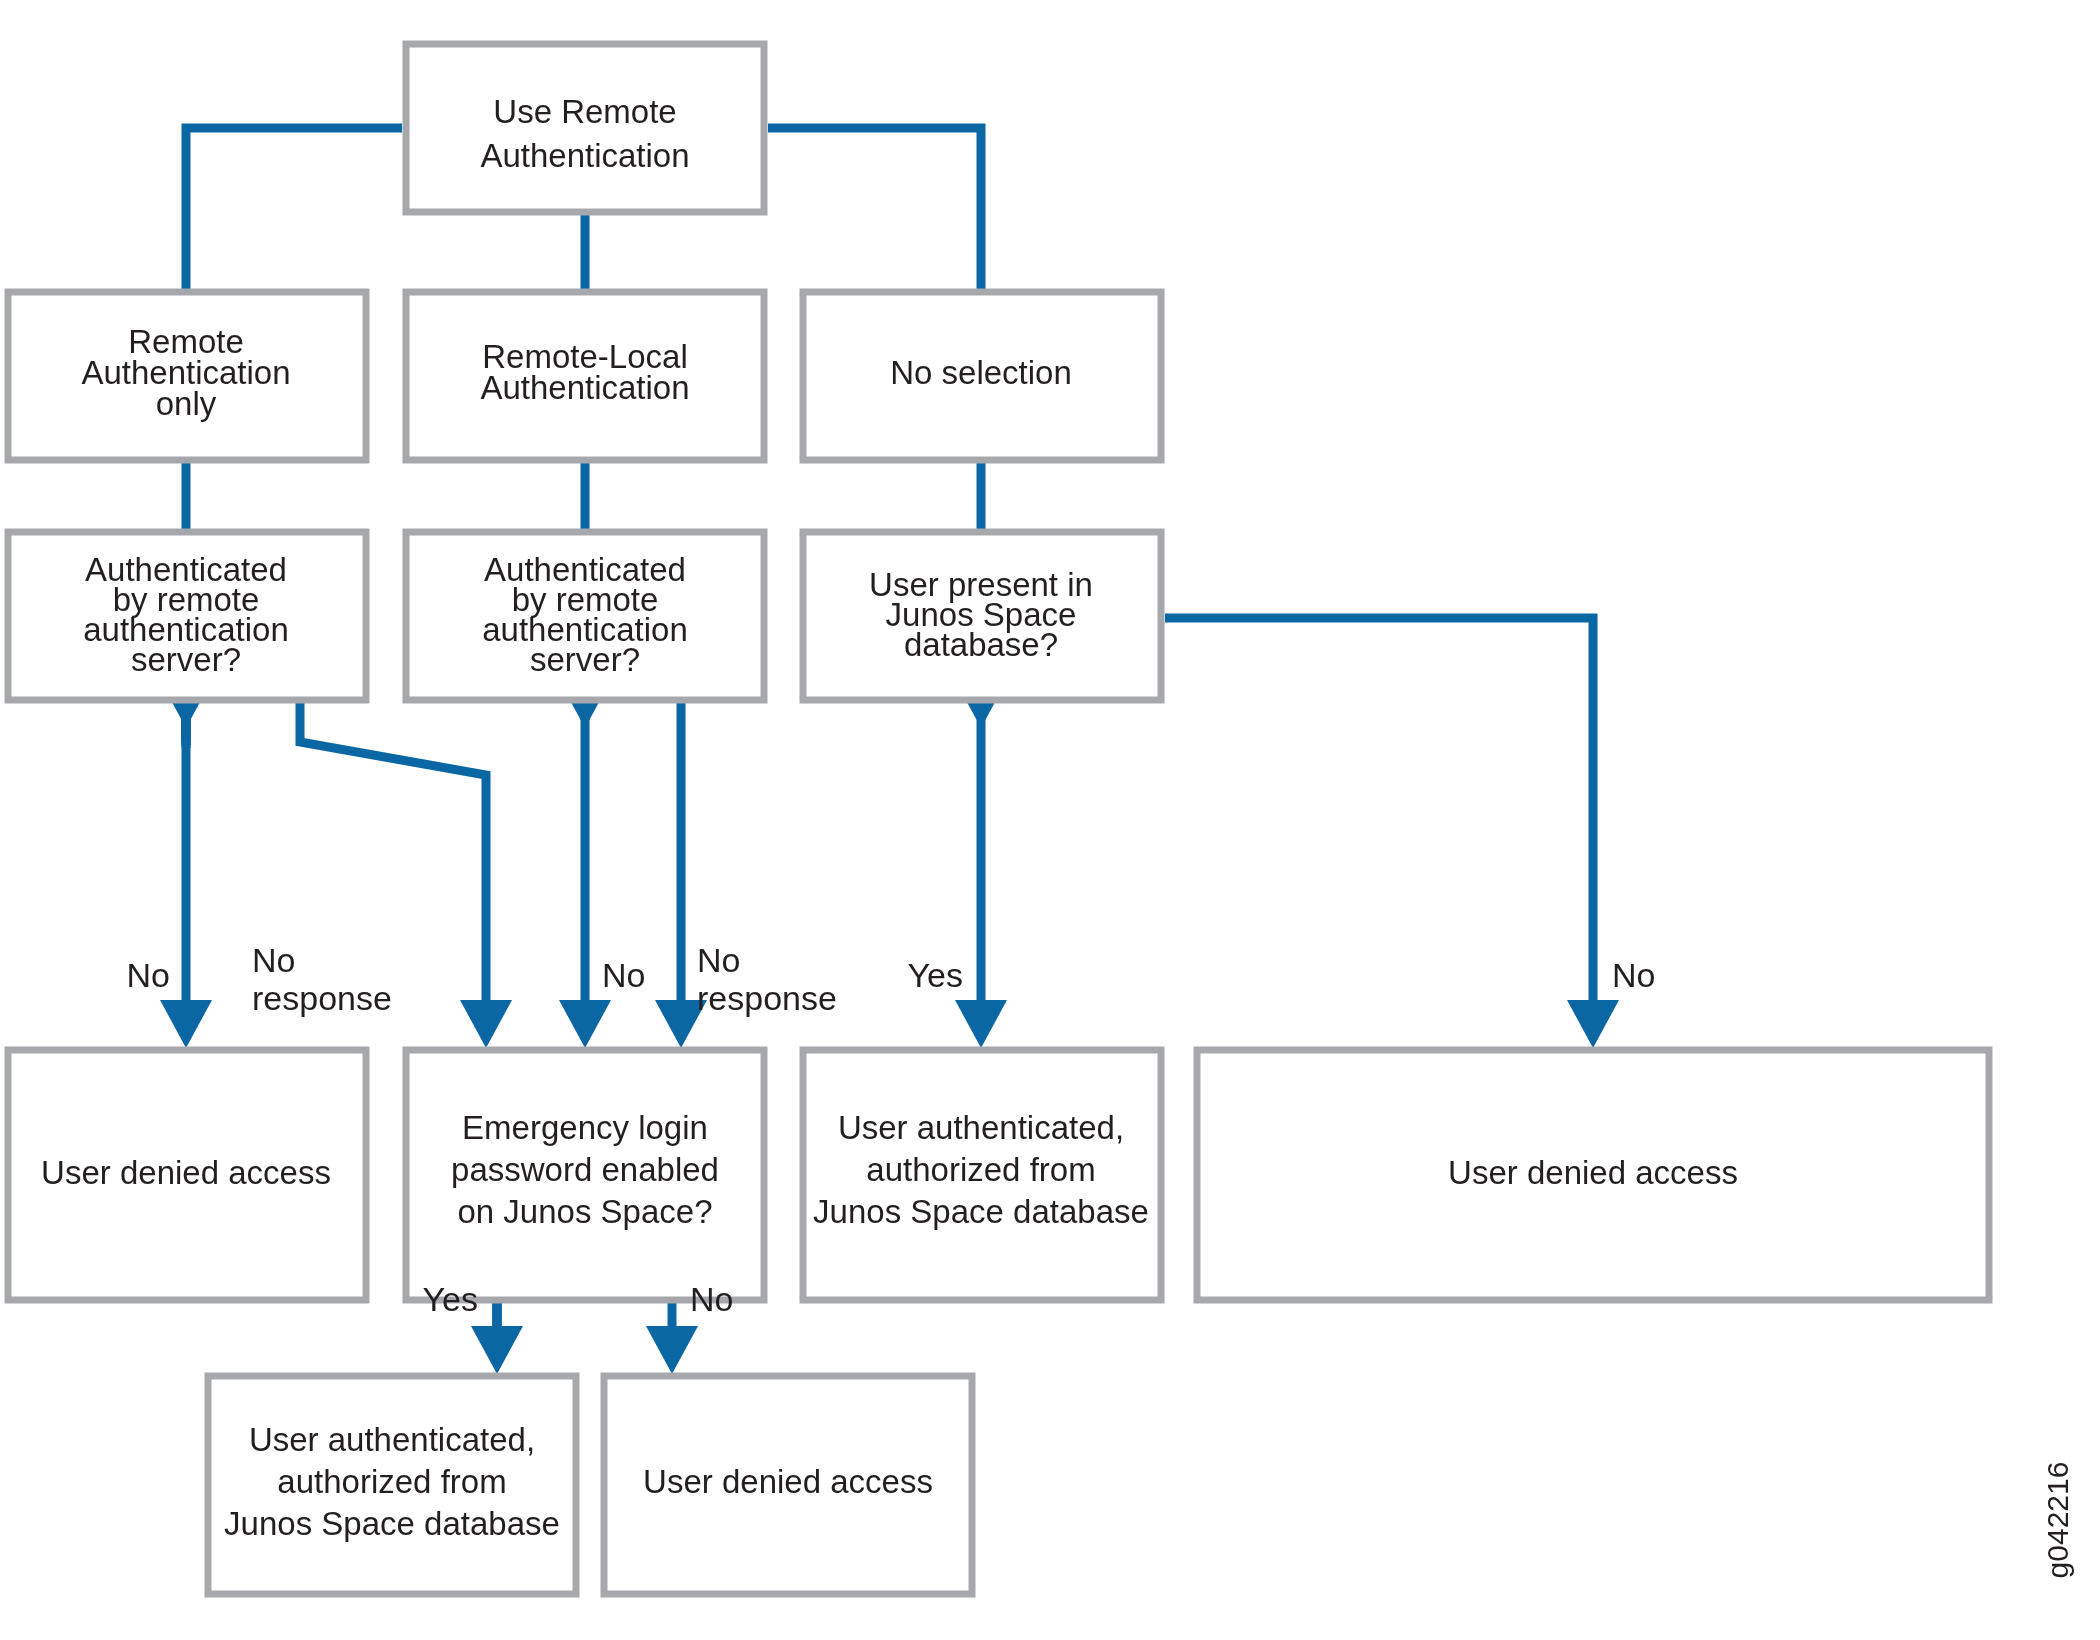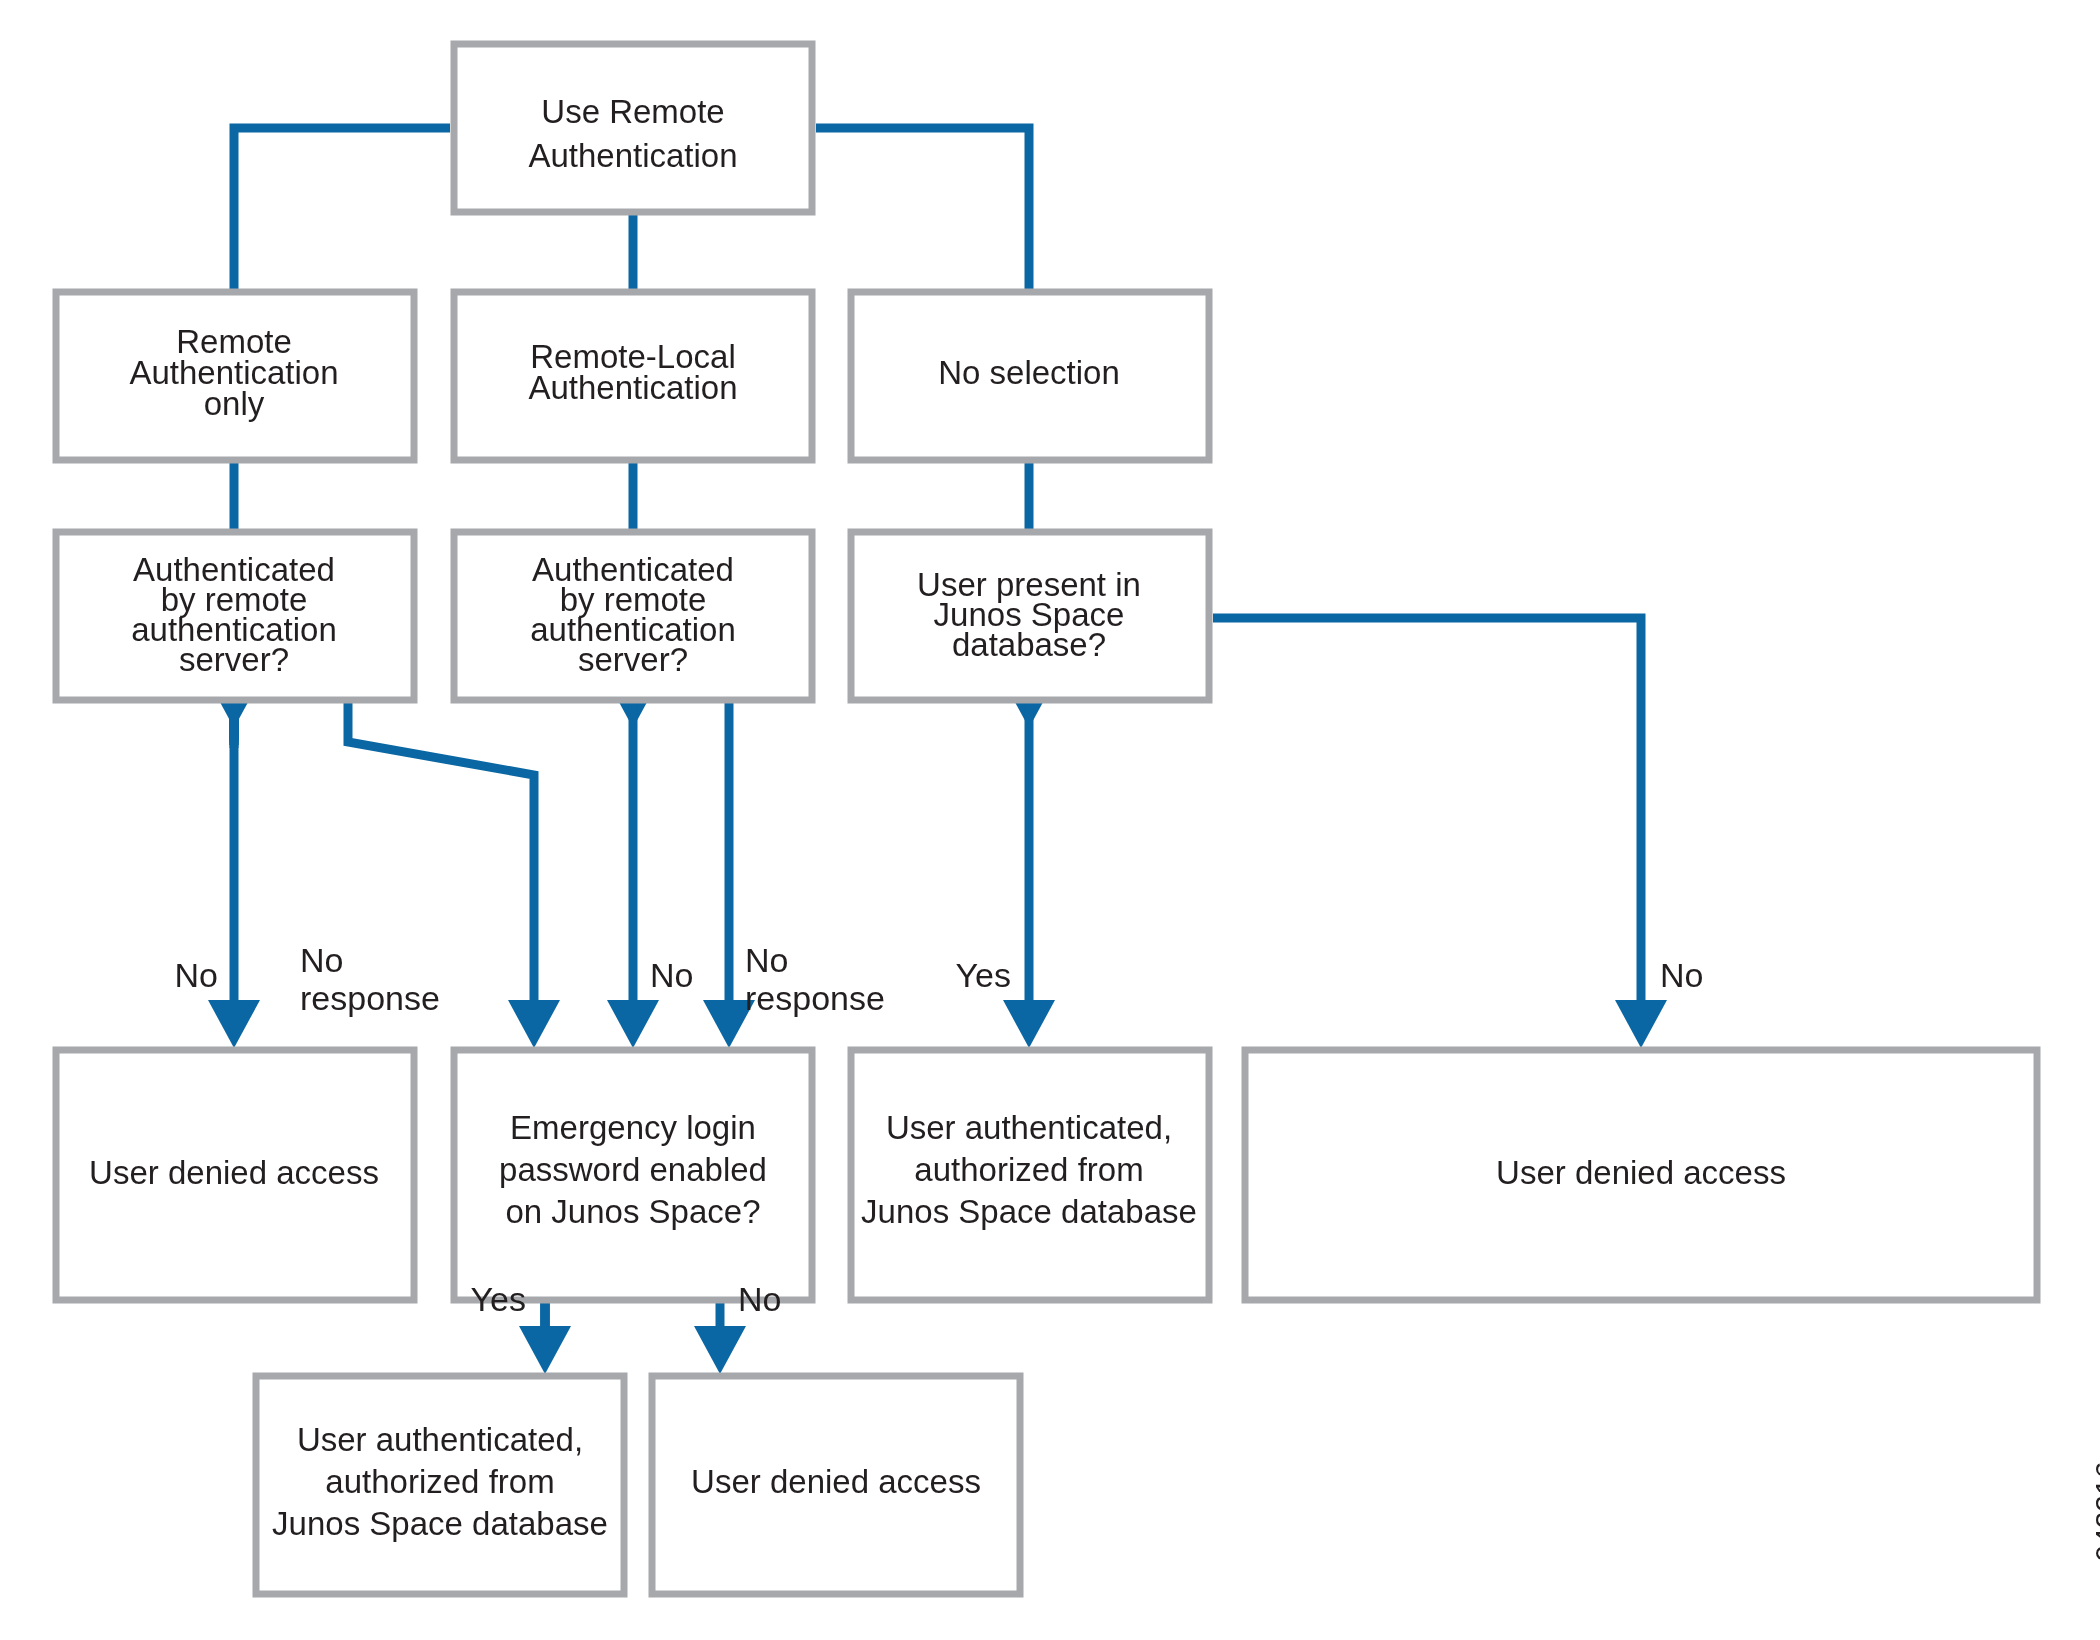--- a/index.html
+++ b/index.html
@@ -10,21 +10,20 @@
   body {
     width: 2100px;
     height: 1640px;
     font-family: "Liberation Sans", sans-serif;
     position: relative;
     overflow: hidden;
   }
   #diagram-root {
     position: absolute;
     inset: 0;
-    padding-left: 48px;
   }
   svg.flow {
     display: block;
     width: 2100px;
     height: 1640px;
   }
   .node-rect {
     fill: #ffffff;
     stroke: #a6a8ab;
     stroke-width: 7;

